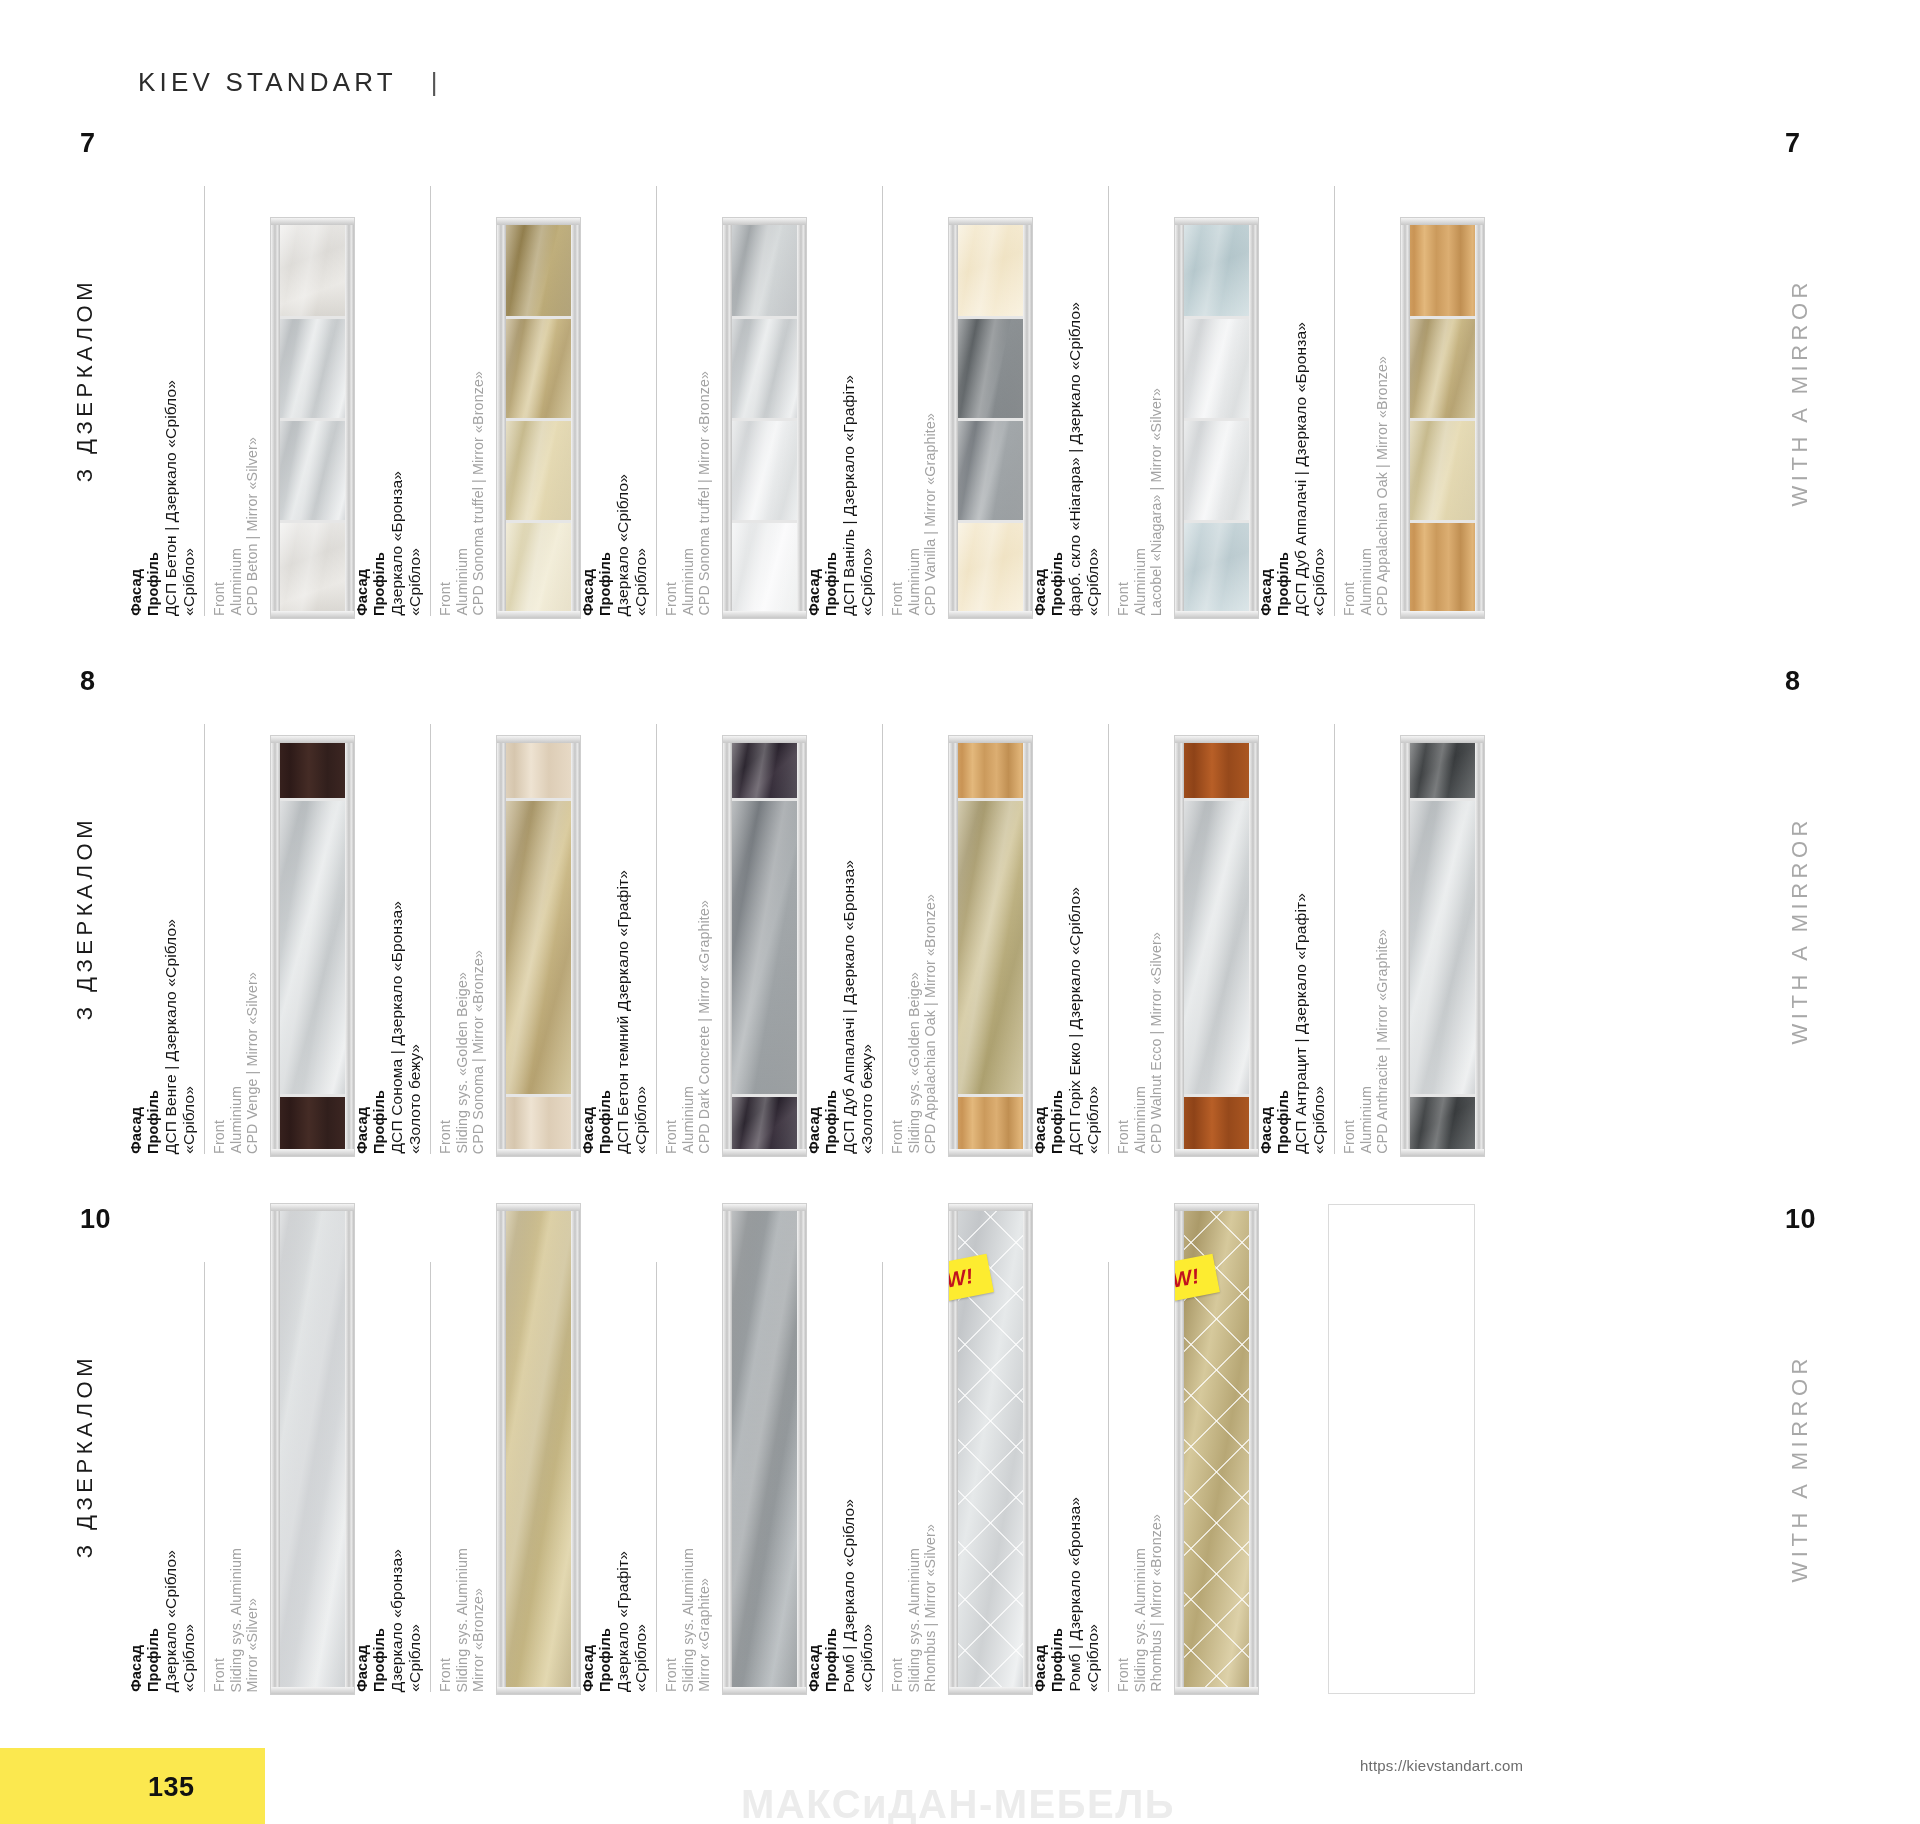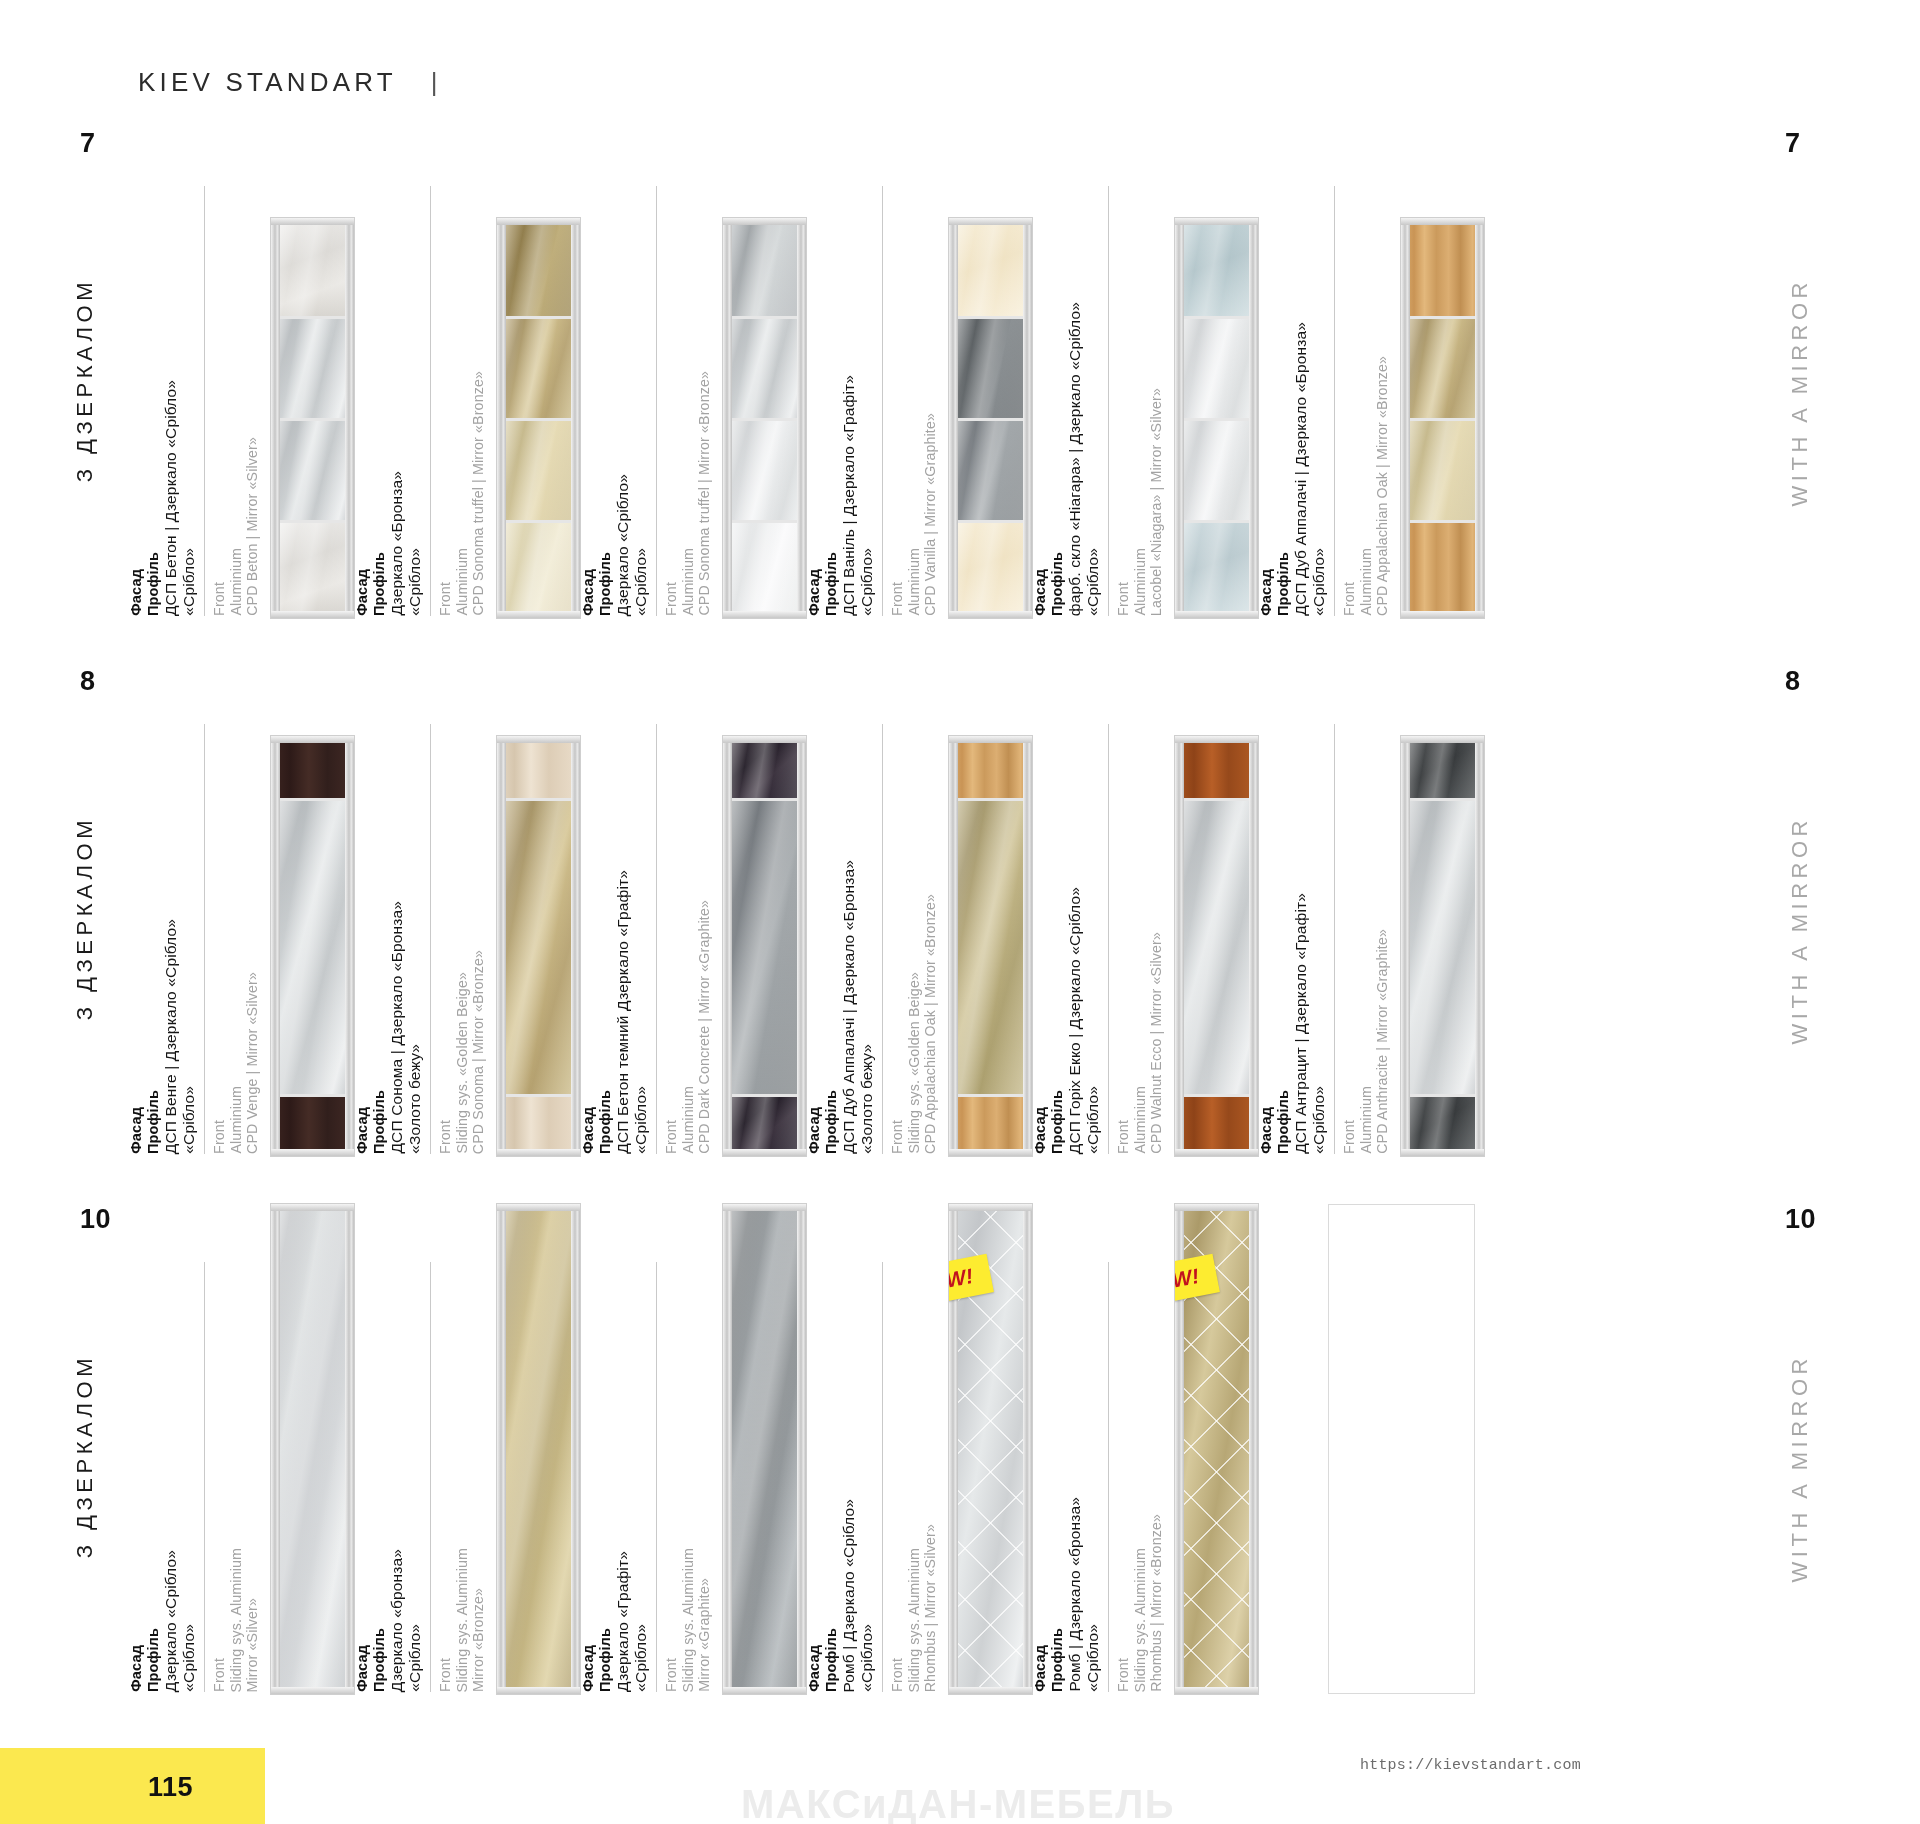--- a/index.html
+++ b/index.html
@@ -114,21 +114,21 @@
   .pagebox {
     position:absolute; left:0; top:1748px; width:265px; height:76px;
     background:#fbe84f;
   }
   .pagenum {
     position:absolute; left:148px; top:1772px;
     font-size:27px; font-weight:bold; color:#111; letter-spacing:0.5px;
   }
   .url {
     position:absolute; left:1360px; top:1757px;
-    font-size:15px; color:#6c6c6c; letter-spacing:0.2px;font-family:Liberation Mono, monospace;
+    font-size:15px; color:#6c6c6c; letter-spacing:0.2px;
   }
   .watermark {
     position:absolute; left:0; right:0; top:1782px; text-align:center;
     font-size:40px; font-weight:bold; color:#ececec; letter-spacing:1.5px;
   }
 </style>
 </head>
 <body>
 
 <div class="page">
@@ -914,16 +914,16 @@
             </div>
           </div>
           <div class="cell" style="width: 226px;">
             <div class="blankdoor" style="margin-left: 70px;"></div>
           </div>
         </div>
       </div>
     </div>
 
   <div class="pagebox"></div>
-  <div class="pagenum">115</div>
+  <div class="pagenum">135</div>
   <div class="url">https://kievstandart.com</div>
   <div class="watermark">МАКСиДАН-МЕБЕЛЬ</div>
 </div>
 
 </body></html>

